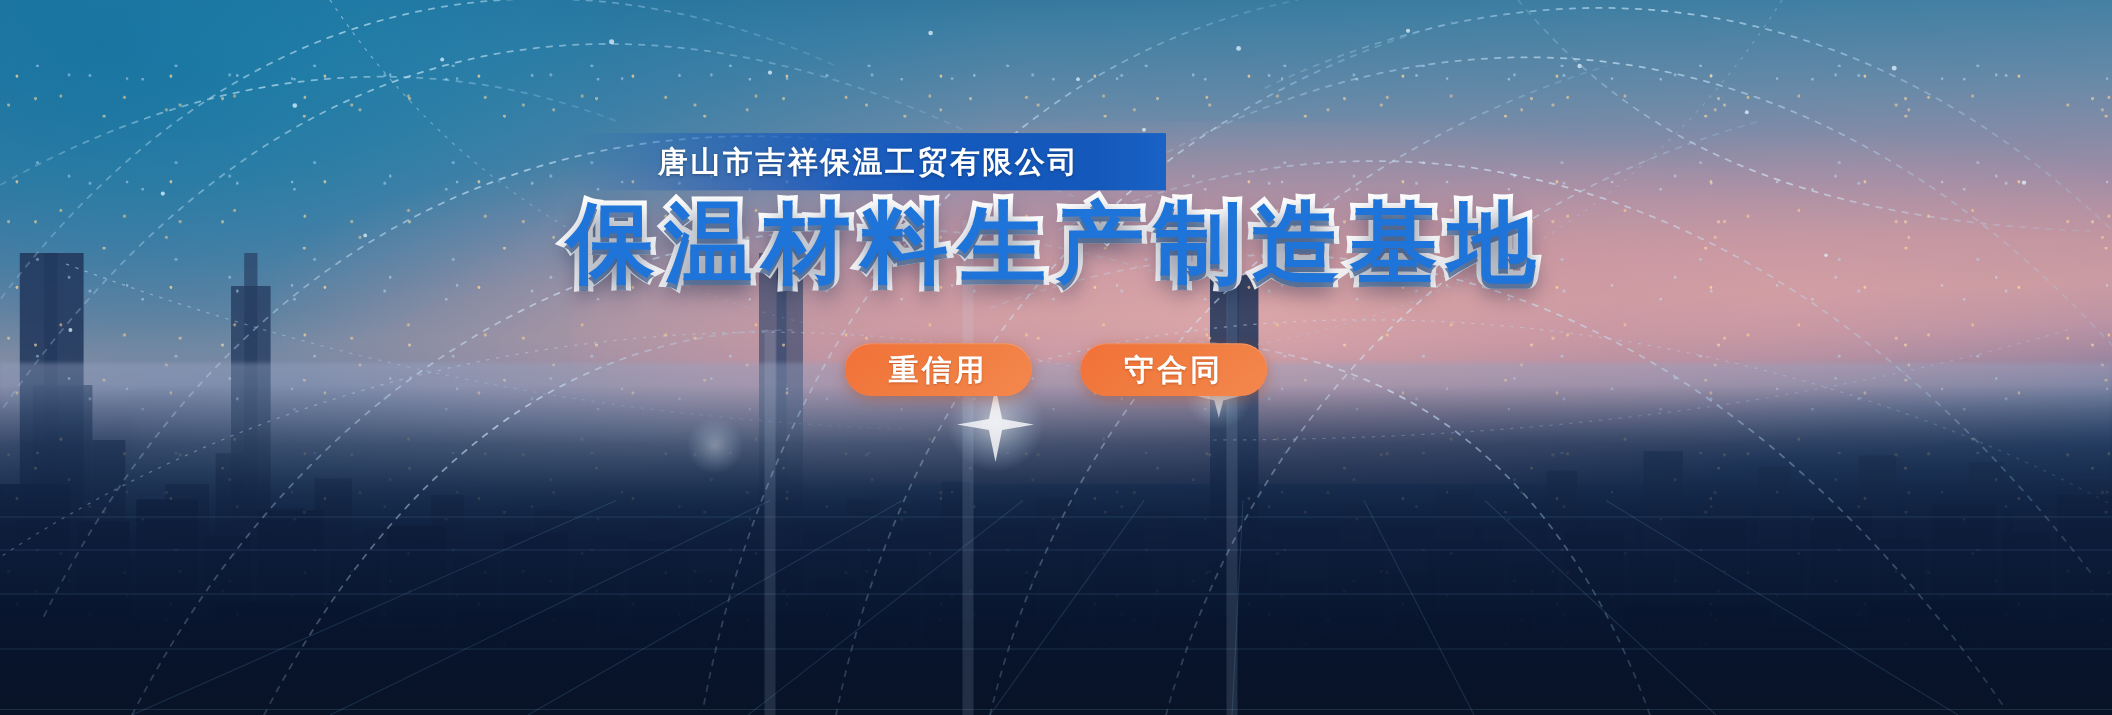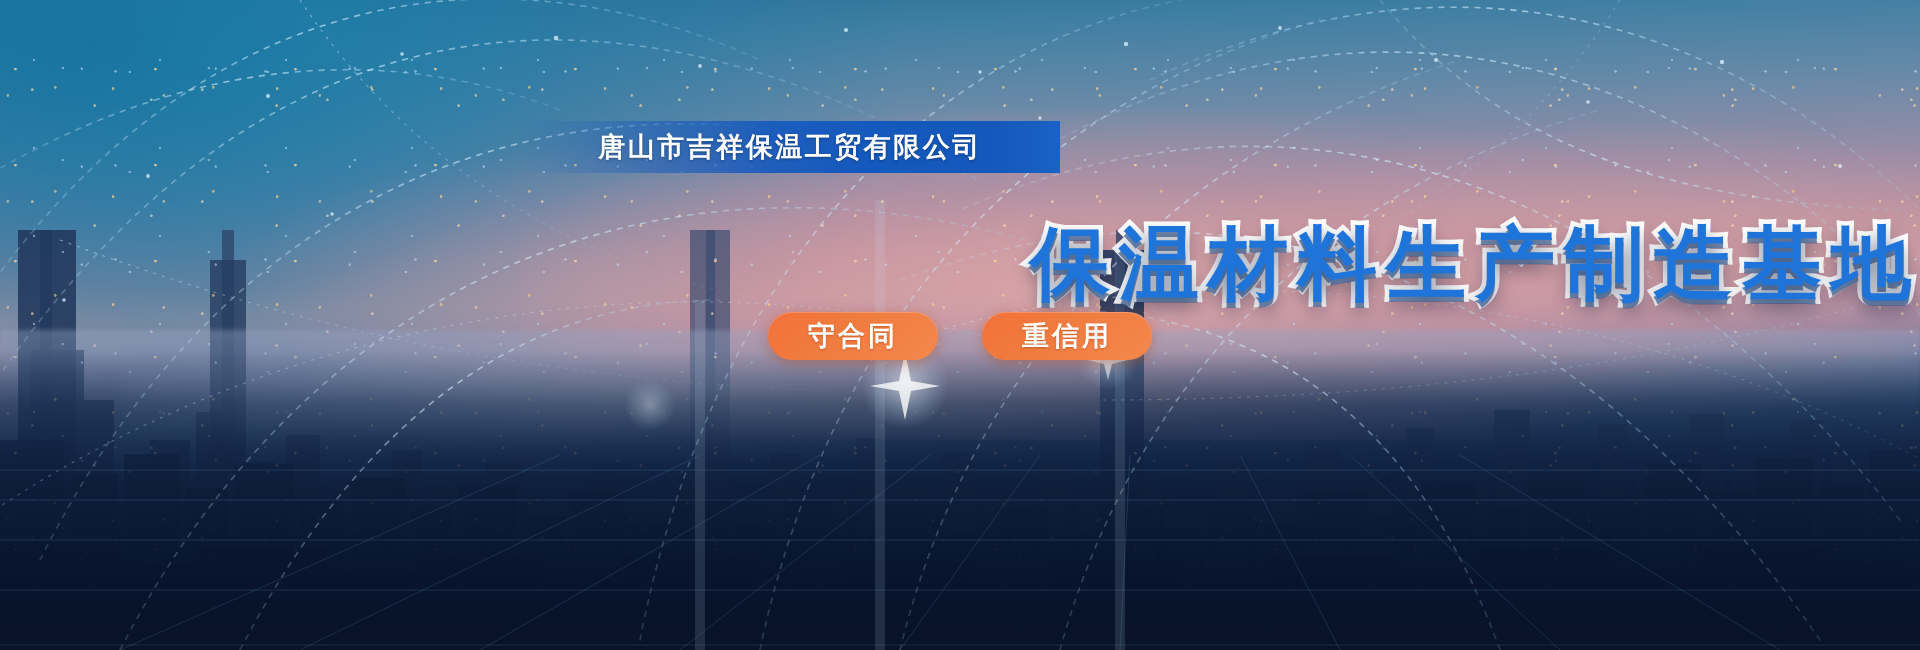--- a/index.html
+++ b/index.html
@@ -131,23 +131,22 @@
     font-weight:bold;
     letter-spacing:2.5px;
     white-space:nowrap;
     text-shadow:0 1px 3px rgba(0,0,0,.30);
   }
 
   
   .headline{
     position:absolute;
     left:0; right:0; top:178px;
-    text-align:right;
+    text-align:center;
     white-space:nowrap;
-    margin-top:43px;
   }
   .headline-text{
     display:inline-block;
     font-size:80px;
     font-weight:bold;
     letter-spacing:9px;
     line-height:1.08;
     color:#1e74d8;
     -webkit-text-stroke:9px #ffffff;
     paint-order:stroke fill;
@@ -419,21 +418,21 @@
     <div class="name-band">
       <span class="name-band-text">唐山市吉祥保温工贸有限公司</span>
     </div>
 
     <div class="headline">
       <span class="headline-text">保温材料生产制造基地</span>
     </div>
 
     <div class="pills">
       <div class="pill">
+        <span class="pill-text">重信用</span>
+      </div>
+      <div class="pill">
         <span class="pill-text">守合同</span>
       </div>
-      <div class="pill">
-        <span class="pill-text">重信用</span>
-      </div>
     </div>
 
   </div>
 </div>
 
 </body></html>

